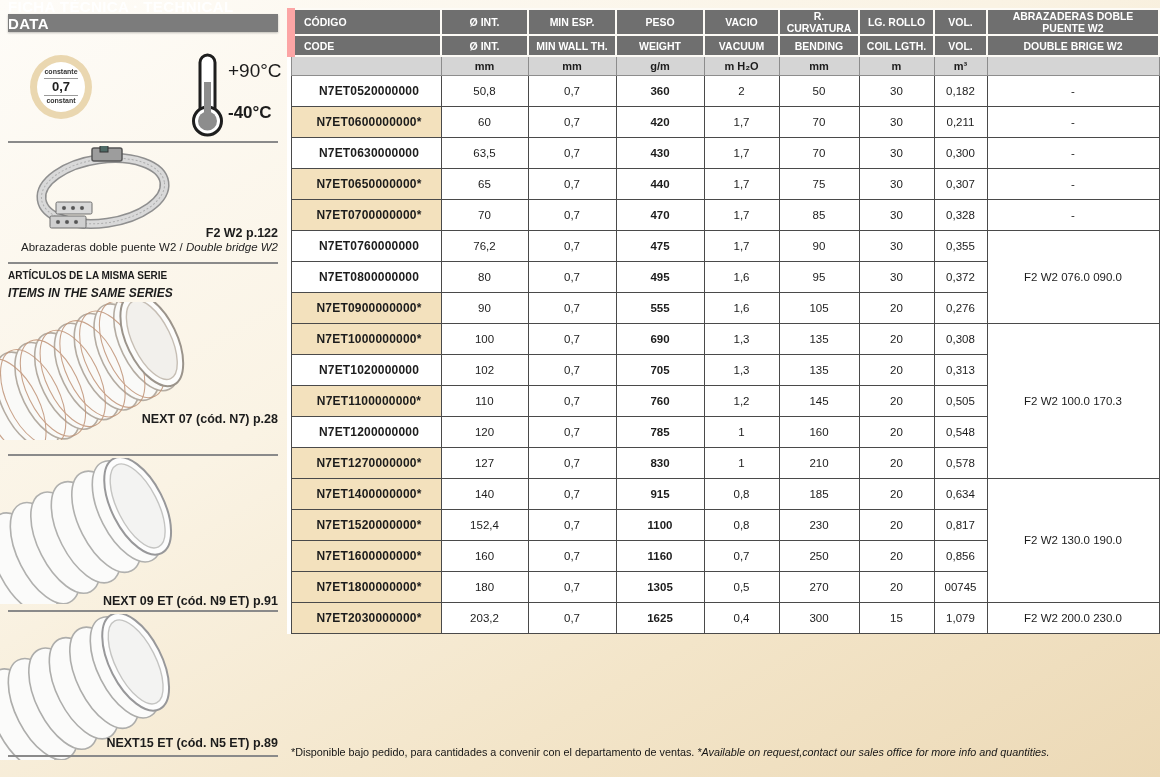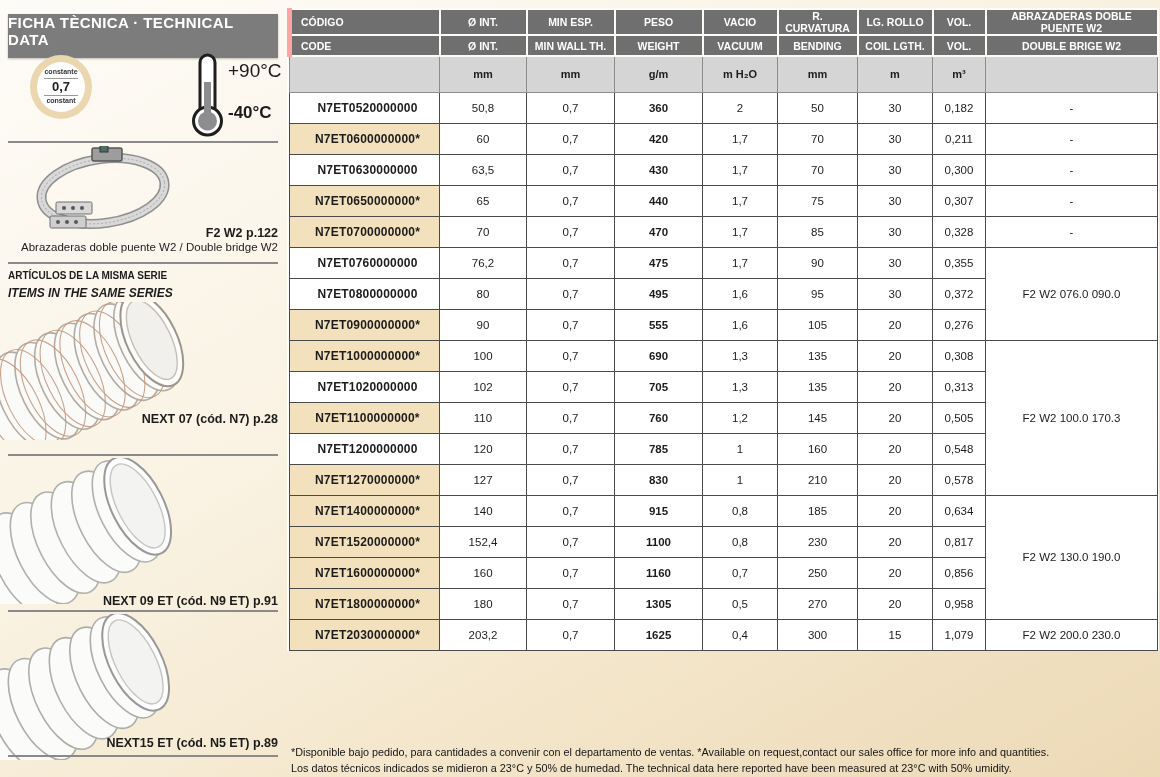--- a/index.html
+++ b/index.html
@@ -15,23 +15,23 @@
   html,body{width:1160px;height:777px;}
   body{
     font-family:"Liberation Sans", sans-serif;
     color:var(--ink);
     background:linear-gradient(150deg,#fefcf8 0%,#faf3e4 40%,#f3e5c9 72%,#ecd9b6 100%);
     position:relative;
     overflow:hidden;
   }
   
   .banner{
-    position:absolute;left:8px;top:14px;width:270px;height:44px;
+    position:absolute;left:8px;top:14px;width:270px;height:18px;
     background:var(--banner-gray);color:#fff;
-    display:flex;align-items:flex-start;justify-content:center;
+    display:flex;align-items:flex-end;justify-content:center;
     font-weight:bold;font-size:15px;letter-spacing:.4px;
     box-shadow:0 1px 2px rgba(0,0,0,.25);
   }
   .badge{
     position:absolute;left:30px;top:55px;width:62px;height:64px;border-radius:50%;
     background:#fff;border:7px solid #ead7b0;
     display:flex;align-items:center;justify-content:center;
   }
   .badge-inner{display:flex;flex-direction:column;align-items:center;line-height:1.15;}
   .badge-inner .tiny{font-size:7px;font-weight:bold;color:#333;}
@@ -41,40 +41,40 @@
   .thermo-max{position:absolute;left:228px;top:60px;font-size:19px;font-weight:normal;}
   .thermo-min{position:absolute;left:228px;top:103px;font-size:17px;font-weight:bold;}
   .divider{position:absolute;left:8px;width:270px;height:0;border-top:2px solid var(--divider);}
   .clamp{position:absolute;left:28px;top:146px;}
   .clamp-ref{position:absolute;left:8px;top:226px;width:270px;text-align:right;font-weight:bold;font-size:12.5px;}
   .clamp-caption{position:absolute;left:0px;top:241px;width:278px;text-align:right;font-size:11.5px;color:#222;}
   .series-title{position:absolute;left:8px;top:270px;font-weight:bold;font-size:10px;}
   .series-title-en{position:absolute;left:8px;top:286px;font-weight:bold;font-style:italic;font-size:12px;}
   .hose{position:absolute;left:0;}
   .hose-caption{position:absolute;width:278px;text-align:right;font-weight:bold;font-size:12.5px;}
-  .it{}
+  .it{font-style:italic;}
   
   table.tech{
     position:absolute;left:287px;top:8px;width:868px;
     border-collapse:collapse;table-layout:fixed;
     background:#fff;
   }
   table.tech th{
     background:var(--header-gray);color:#fff;
     font-size:10.5px;font-weight:bold;height:21px;
     border:2px solid #fdfbf6;text-align:center;padding:0 2px;
   }
-  table.tech th.first{text-align:left;padding-left:9px;border-left:5px solid #fca5a5;}
+  table.tech th.first{text-align:left;padding-left:9px;border-left:8px solid #fca5a5;}
   table.tech td{
     border:1px solid var(--border-dark);
     font-size:11.5px;text-align:center;height:31px;padding:0 3px;
     background:#fff;
   }
   table.tech tr.units td{
-    background:var(--units-gray);font-weight:bold;font-size:11px;height:36px;
+    background:var(--units-gray);font-weight:bold;font-size:11px;height:19px;
     border-color:#8d8d8d;
   }
   table.tech td.code{
     font-weight:bold;text-align:center;padding-left:9px;font-size:12px;letter-spacing:.2px;
   }
   table.tech td.starred{background:var(--starred-beige);}
   table.tech td.wt{font-weight:bold;}
   table.tech td.clampcol{font-size:11.5px;}
   
   .footnote{
@@ -421,32 +421,31 @@
         <td>0,856</td>
       </tr>
       <tr>
         <td class="code starred">N7ET1800000000*</td>
         <td>180</td>
         <td>0,7</td>
         <td class="wt">1305</td>
         <td>0,5</td>
         <td>270</td>
         <td>20</td>
-        <td>0,958</td>
+        <td>00745</td>
       </tr>
       <tr>
         <td class="code starred">N7ET2030000000*</td>
         <td>203,2</td>
         <td>0,7</td>
         <td class="wt">1625</td>
         <td>0,4</td>
         <td>300</td>
         <td>15</td>
         <td>1,079</td>
         <td class="clampcol" rowspan="1">F2 W2 200.0 230.0</td>
       </tr>
     </tbody>
 </table>
 
 <div class="footnote">
   <div><span>*Disponible bajo pedido, para cantidades a convenir con el departamento de ventas. </span><span class="it">*Available on request,contact our sales office for more info and quantities.</span></div>
-  <div><span>Los datos técnicos indicados se midieron a 23°C y 50% de humedad. </span><span class="it">The technical data here reported have been measured at 23°C with 50% umidity.</span></div>
 </div>
 
 </body></html>

